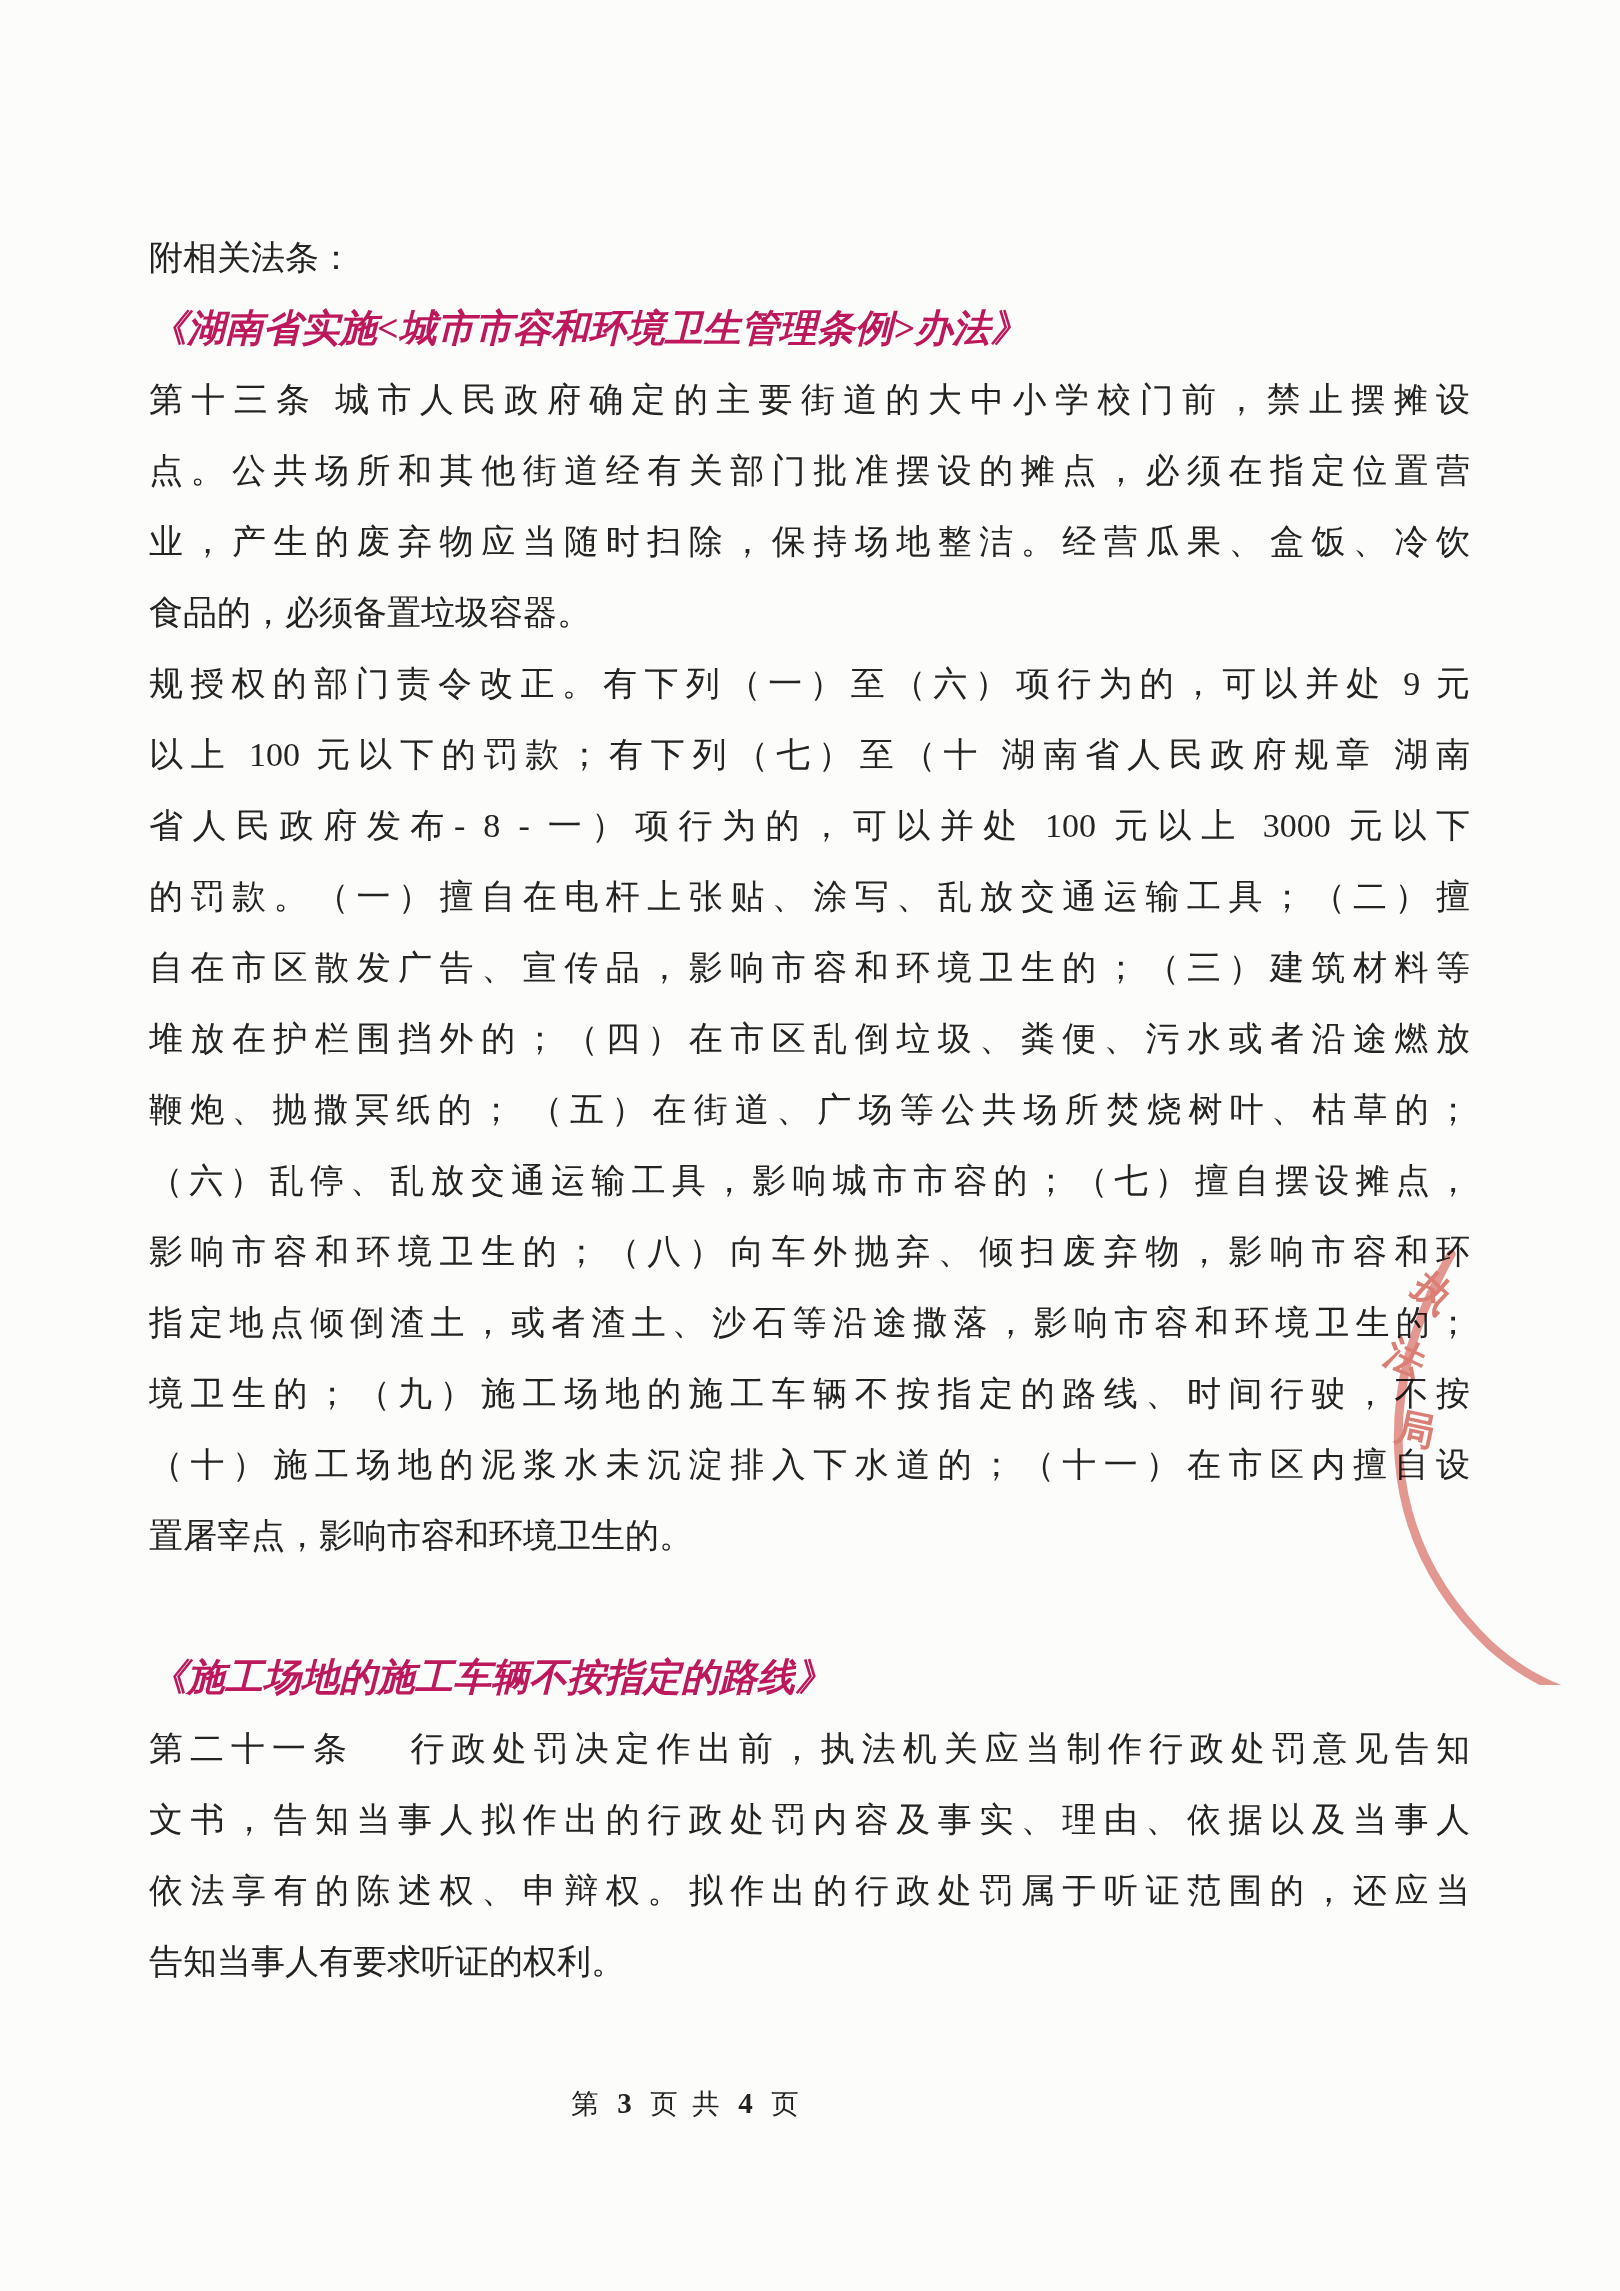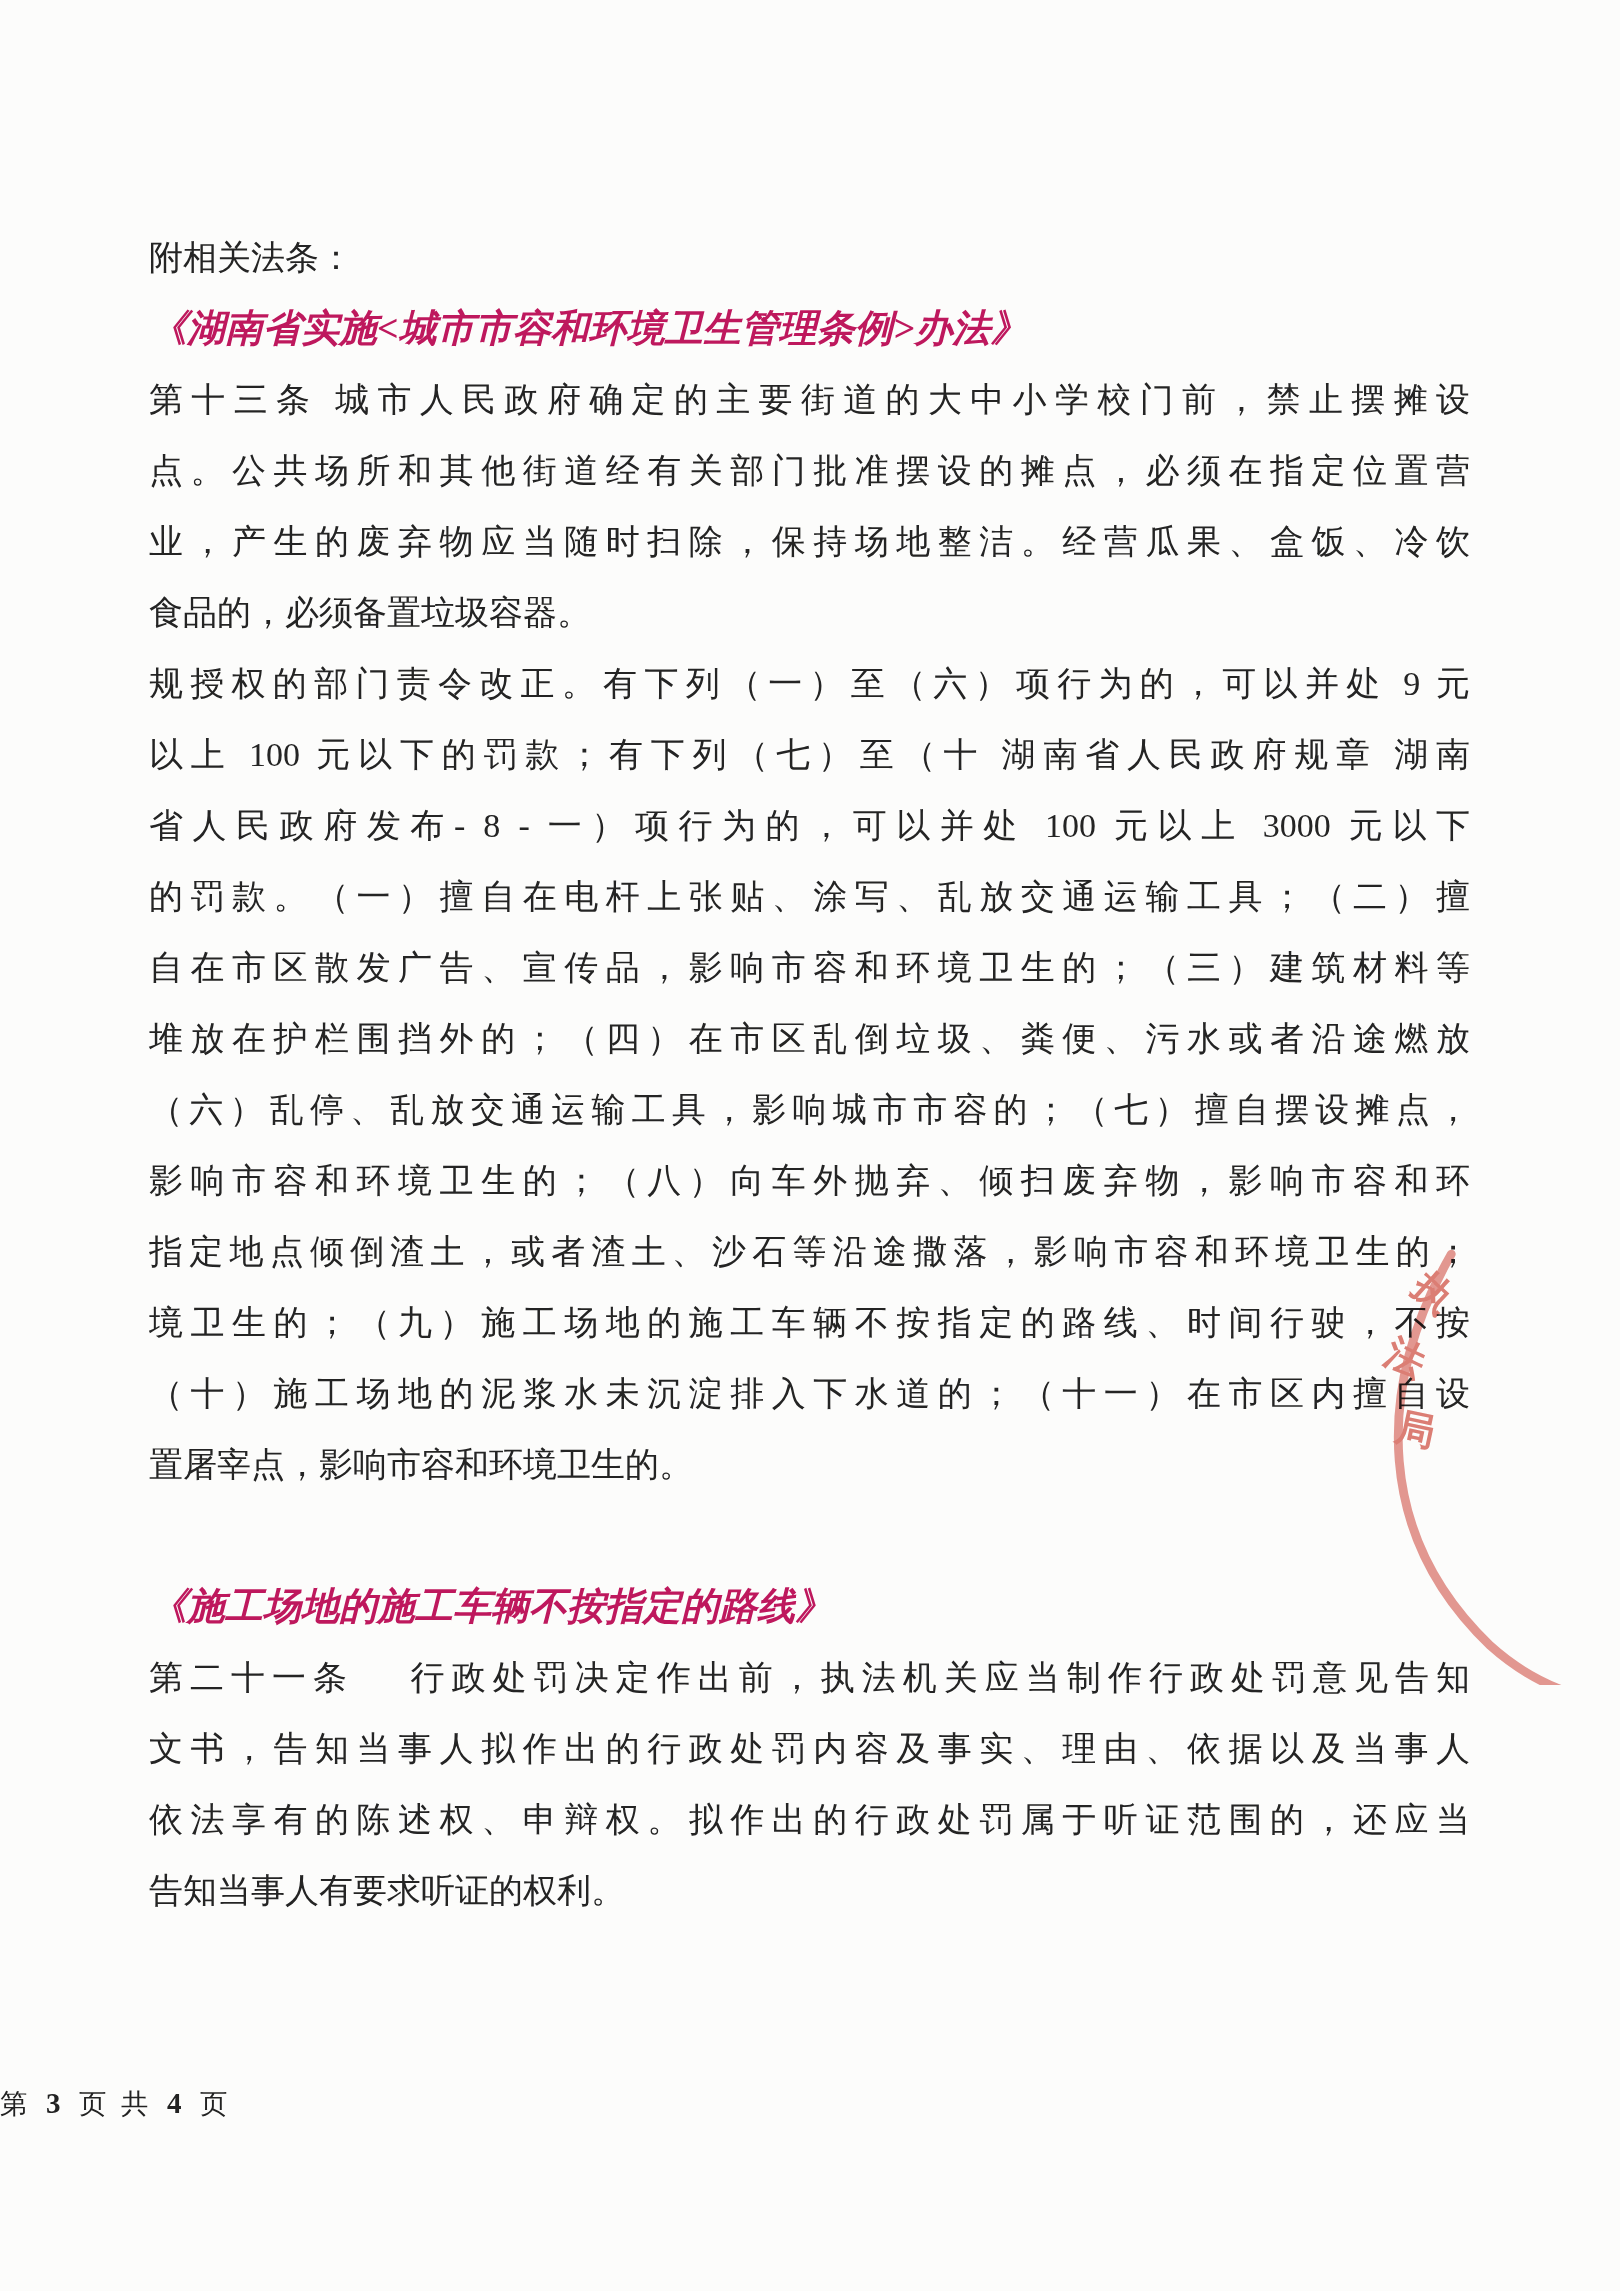--- a/index.html
+++ b/index.html
@@ -34,20 +34,21 @@
     font-weight:bold;
     font-size:38px;
     color:#be185d;
     font-style:italic;
   }
   .line.blank{height:71px;}
   .footer{
     position:absolute;
     left:0;top:2086px;
     width:1374px;
+    text-align:center;
     font-size:27.4px;
     color:#222;
     letter-spacing:3.9px;
   }
   .footer .num{
     font-weight:bold;
     font-size:29px;
     padding:0 3.9px;
   }
   .stamp{
@@ -81,20 +82,21 @@
       <div class="line body just">第十三条 城市人民政府确定的主要街道的大中小学校门前，禁止摆摊设</div>
       <div class="line body just">点。公共场所和其他街道经有关部门批准摆设的摊点，必须在指定位置营</div>
       <div class="line body just">业，产生的废弃物应当随时扫除，保持场地整洁。经营瓜果、盒饭、冷饮</div>
       <div class="line body">食品的，必须备置垃圾容器。</div>
       <div class="line body just">规授权的部门责令改正。有下列（一）至（六）项行为的，可以并处 9 元</div>
       <div class="line body just">以上 100 元以下的罚款；有下列（七）至（十 湖南省人民政府规章 湖南</div>
       <div class="line body just">省人民政府发布- 8 - 一）项行为的，可以并处 100 元以上 3000 元以下</div>
       <div class="line body just">的罚款。（一）擅自在电杆上张贴、涂写、乱放交通运输工具；（二）擅</div>
       <div class="line body just">自在市区散发广告、宣传品，影响市容和环境卫生的；（三）建筑材料等</div>
       <div class="line body just">堆放在护栏围挡外的；（四）在市区乱倒垃圾、粪便、污水或者沿途燃放</div>
+      <div class="line body just">鞭炮、抛撒冥纸的； （五）在街道、广场等公共场所焚烧树叶、枯草的；</div>
       <div class="line body just">（六）乱停、乱放交通运输工具，影响城市市容的；（七）擅自摆设摊点，</div>
       <div class="line body just">影响市容和环境卫生的；（八）向车外抛弃、倾扫废弃物，影响市容和环</div>
       <div class="line body just">指定地点倾倒渣土，或者渣土、沙石等沿途撒落，影响市容和环境卫生的；</div>
       <div class="line body just">境卫生的；（九）施工场地的施工车辆不按指定的路线、时间行驶，不按</div>
       <div class="line body just">（十）施工场地的泥浆水未沉淀排入下水道的；（十一）在市区内擅自设</div>
       <div class="line body">置屠宰点，影响市容和环境卫生的。</div>
       <div class="line blank"></div>
       <div class="line heading">《施工场地的施工车辆不按指定的路线》</div>
       <div class="line body just">第二十一条　 行政处罚决定作出前，执法机关应当制作行政处罚意见告知</div>
       <div class="line body just">文书，告知当事人拟作出的行政处罚内容及事实、理由、依据以及当事人</div>

